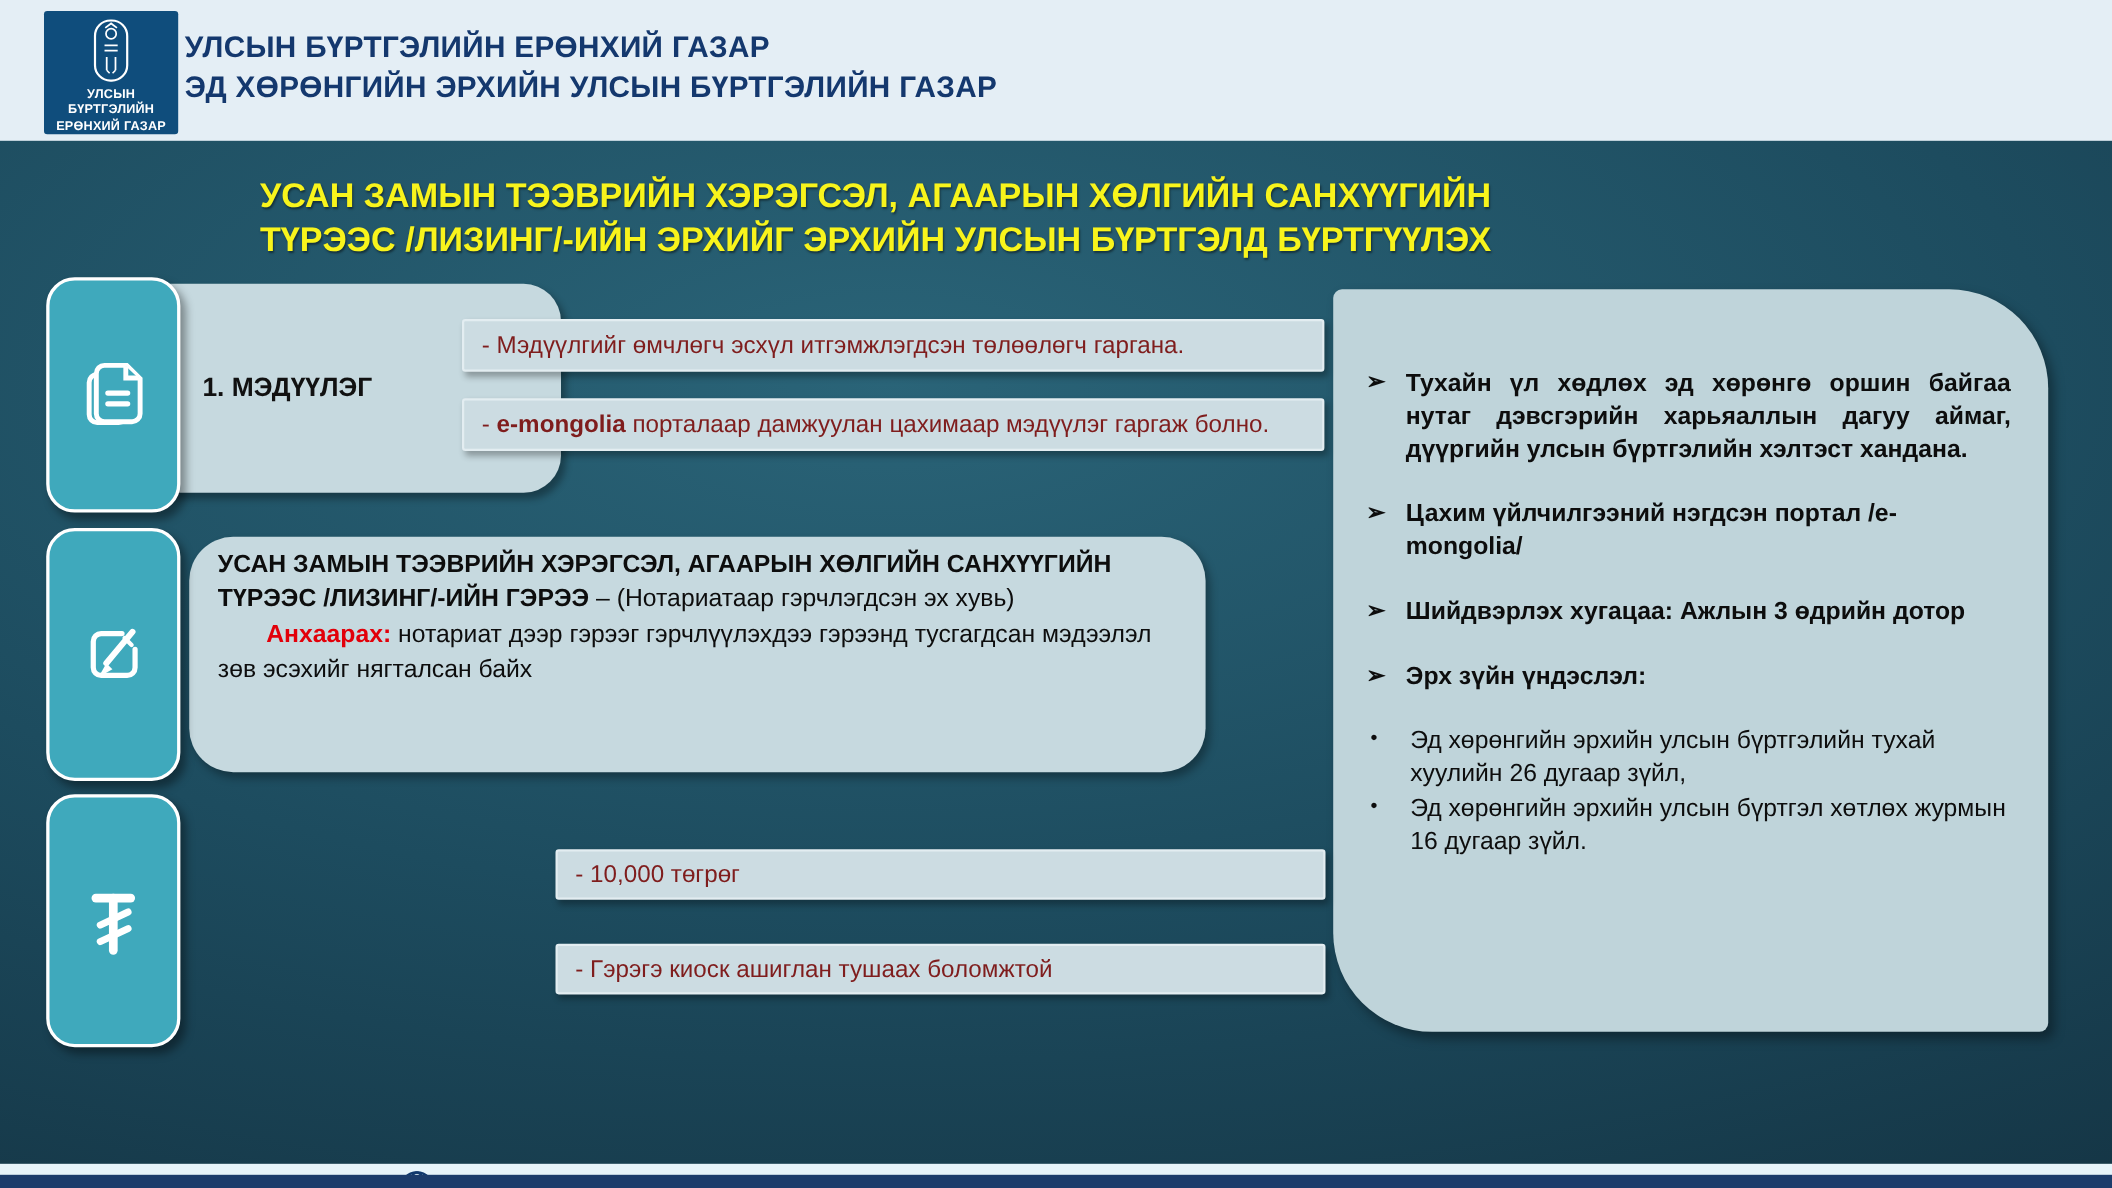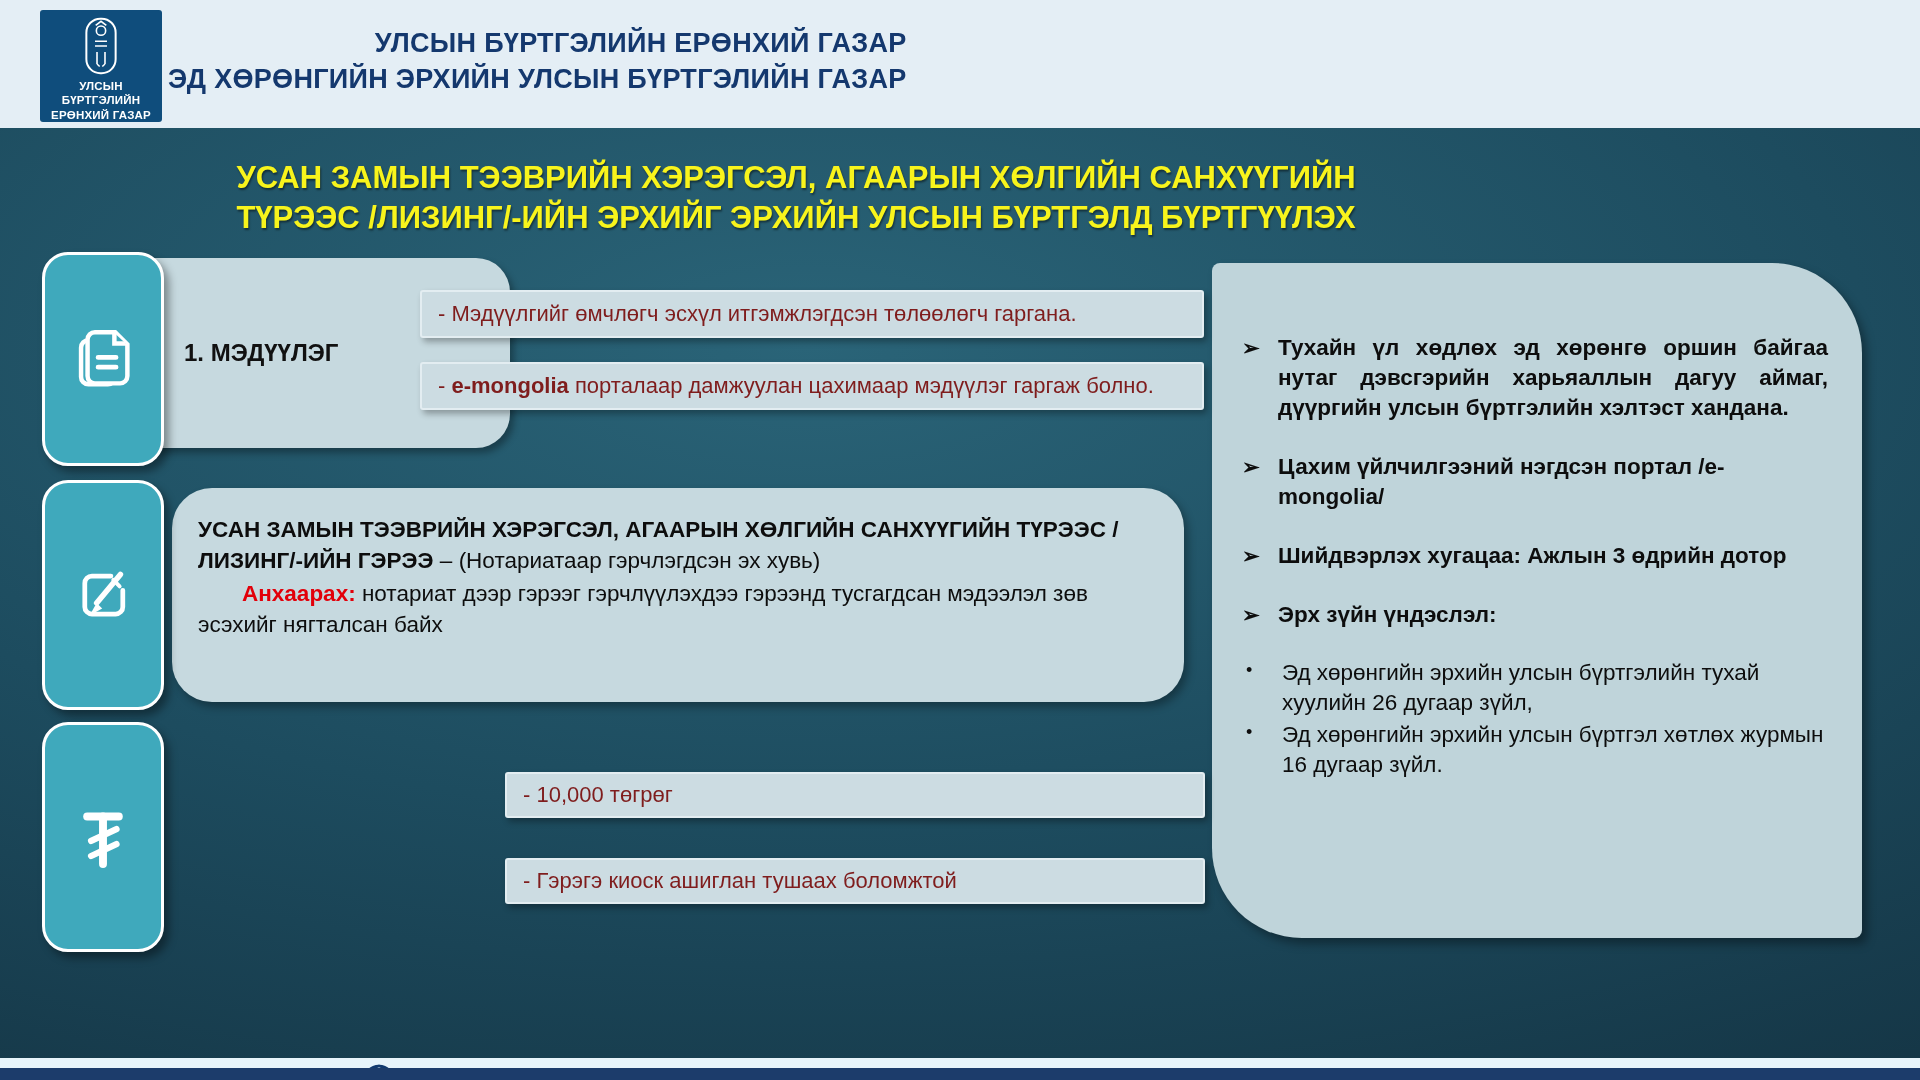--- a/index.html
+++ b/index.html
@@ -7,43 +7,43 @@
         font-family:"Liberation Sans",sans-serif;
         background:radial-gradient(ellipse 120% 95% at 42% 32%, #2a6478 0%, #1d4c5f 46%, #122e3d 100%);}
 
   
   .header{position:absolute;left:0;top:0;width:100%;height:128px;background:#e4eef5;}
   .logo-box{position:absolute;left:40px;top:10px;width:122px;height:112px;background:#0f4d7c;
             border-radius:3px;display:flex;flex-direction:column;align-items:center;justify-content:flex-start;}
   .logo-emblem{margin-top:6px;}
   .logo-text{color:#ffffff;font-weight:bold;font-size:11.5px;line-height:1.25;text-align:center;margin-top:3px;letter-spacing:.2px;}
   .header-title{position:absolute;left:168px;top:26px;color:#14386e;font-weight:bold;
-                font-size:27px;line-height:1.32;letter-spacing:.3px;text-align:right;}
+                font-size:27px;line-height:1.32;letter-spacing:.3px;}
 
   
   .main-title{position:absolute;left:0;top:158px;width:1592px;text-align:center;
               color:#f8f41c;font-weight:bold;font-size:31px;line-height:1.28;
               text-shadow:1px 2px 2px rgba(0,0,0,.45);}
 
   
   .icon-tile{position:absolute;width:116px;background:#3fa9bc;border:3px solid #ffffff;
              border-radius:26px;box-shadow:5px 6px 8px rgba(0,0,0,.38);
              display:flex;align-items:center;justify-content:center;z-index:3;}
   .label-box{position:absolute;background:#c6d9df;border-radius:34px;z-index:2;
              box-shadow:4px 5px 7px rgba(0,0,0,.32);display:flex;align-items:center;
              color:#111;font-weight:bold;font-size:24px;}
   .note-box{position:absolute;background:#ccdce2;border:2px solid #e3edf1;border-radius:3px;
             display:flex;align-items:center;padding-left:16px;font-size:22px;color:#7f1d1d;
             box-shadow:3px 4px 6px rgba(0,0,0,.3);z-index:2;}
   .b{font-weight:bold;}
   .warn{color:#e2000a;margin-left:44px;}
 
-  .big-box{position:absolute;left:172px;top:488px;width:1012px;height:214px;background:#c6d9df;
+  .big-box{position:absolute;left:172px;top:488px;width:924px;height:214px;background:#c6d9df;
            border-radius:40px;box-shadow:4px 5px 8px rgba(0,0,0,.32);z-index:2;
-           padding:26px 36px 0 26px;box-sizing:border-box;color:#0d0d0d;}
+           padding:9px 36px 0 26px;box-sizing:border-box;color:#0d0d0d;}
   .big-box p{margin:0;font-size:22.5px;line-height:1.38;}
   .big-box .p2{margin-top:2px;}
 
   
   .info-panel{position:absolute;left:1212px;top:263px;width:650px;height:675px;background:#bfd4da;
               border-radius:8px 90px 8px 90px;box-shadow:5px 6px 10px rgba(0,0,0,.35);
               padding:70px 34px 0 30px;box-sizing:border-box;color:#0d0d0d;}
   .ip-row{display:flex;margin-bottom:29px;font-size:22.5px;line-height:1.33;}
   .ip-row .mk{width:36px;flex:0 0 36px;font-size:21px;padding-top:1px;}
   .ip-row.dot{margin-bottom:2px;}

